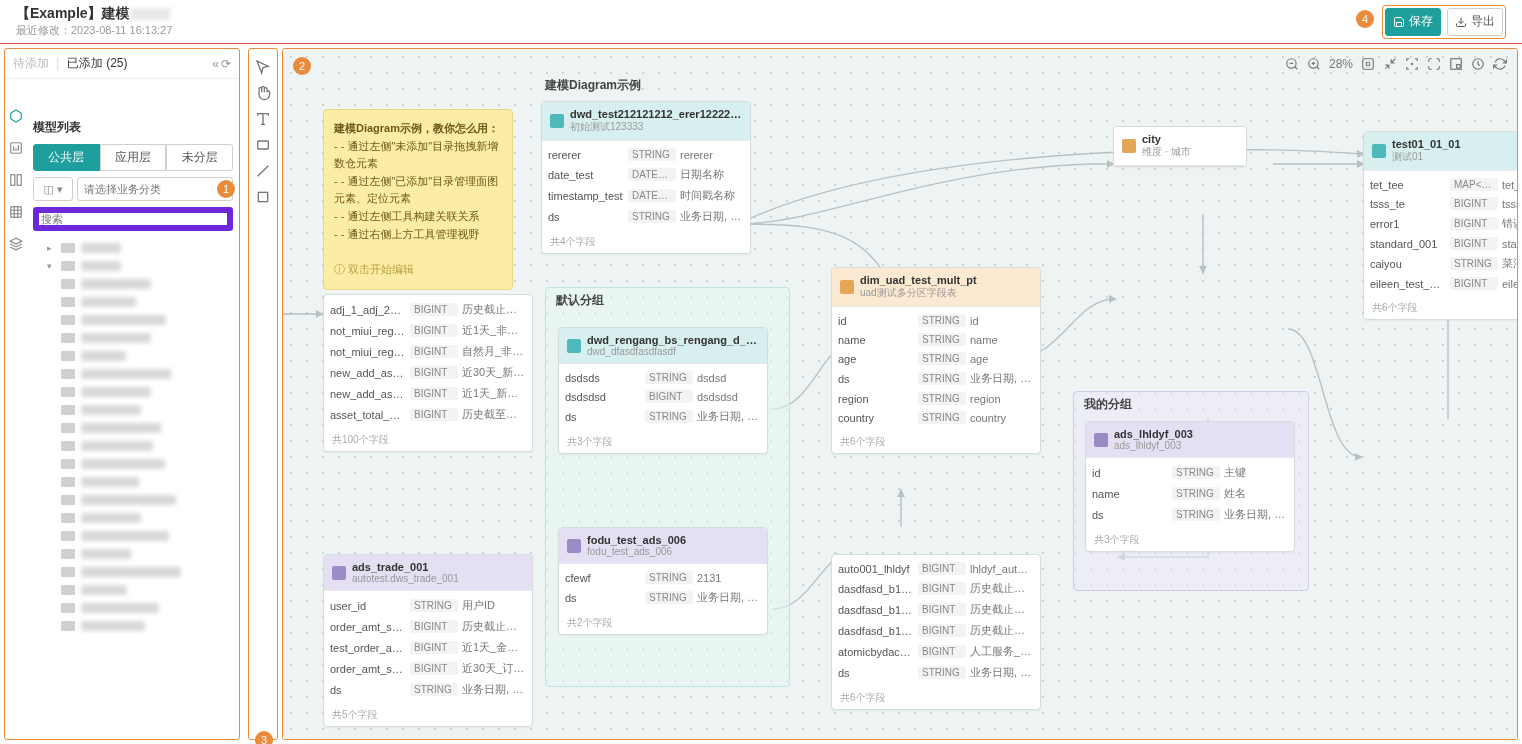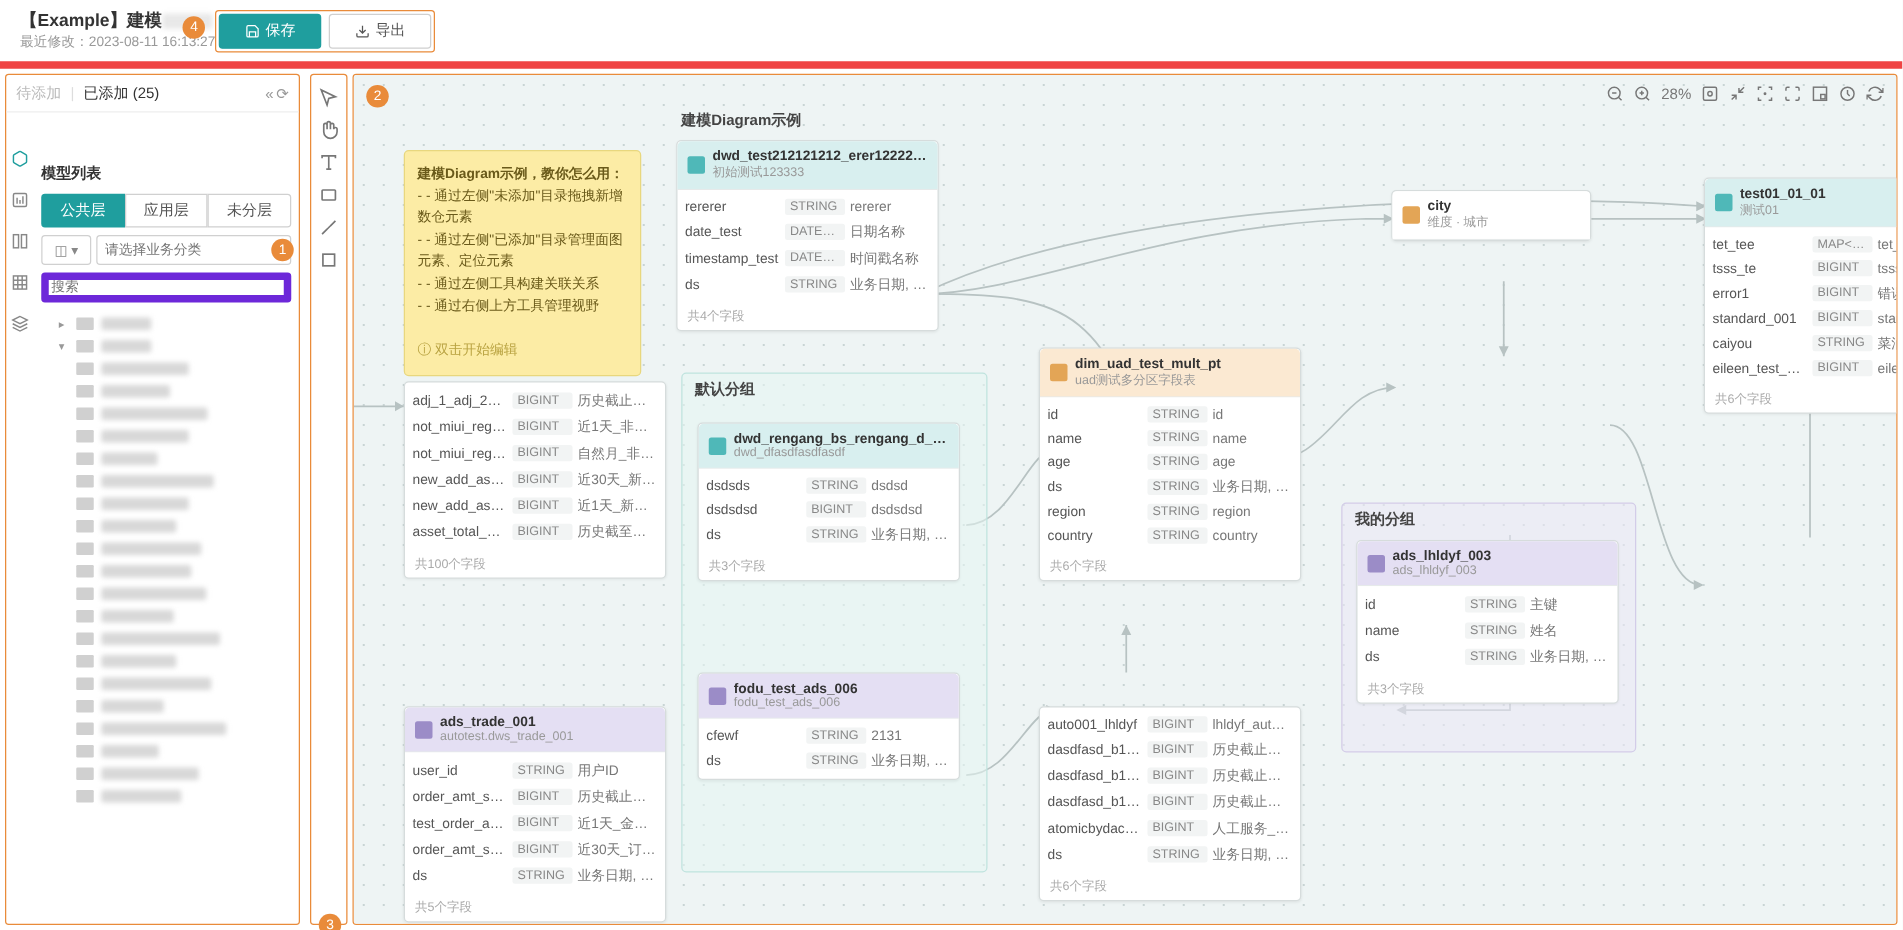--- a/index.html
+++ b/index.html
@@ -1,27 +1,27 @@
 <!DOCTYPE html>
 <html><head>
 <meta charset="utf-8">
 <style>
 * { box-sizing: border-box; margin: 0; padding: 0; font-family: -apple-system, "Segoe UI", "PingFang SC", "Microsoft YaHei", sans-serif; }
 html, body { width: 1522px; height: 744px; overflow: hidden; background: #fff; }
 
 .page { width: 100%; height: 100%; display: flex; flex-direction: column; }
 
 
-.header { height: 55px; border-bottom: 6px solid #ef4444; display: flex; align-items: center; padding: 0 16px; }
+.header { height: 44px; border-bottom: 1px solid #ef4444; display: flex; align-items: center; padding: 0 16px; justify-content: space-between; }
 .header-left { display: flex; flex-direction: column; }
 .header-title { font-size: 14px; font-weight: 600; color: #333; }
 .header-blur { display: inline-block; width: 40px; height: 12px; background: #e8e8e8; filter: blur(2px); vertical-align: middle; }
 .header-sub { font-size: 11px; color: #999; }
 .header-right { display: flex; gap: 8px; align-items: center; position: relative; }
-.btn { height: 28px; padding: 0 20px; font-size: 12px; border-radius: 3px; cursor: pointer; display: inline-flex; align-items: center; gap: 4px; }
+.btn { height: 28px; padding: 0 7px; font-size: 12px; border-radius: 3px; cursor: pointer; display: inline-flex; align-items: center; gap: 4px; }
 .btn-primary { background: #1f9e9e; color: #fff; border: 1px solid #1f9e9e; }
 .btn-default { background: #fff; color: #555; border: 1px solid #d0d0d0; }
 .hdr-wrap { border: 1px solid #e98b3a; border-radius: 3px; padding: 2px; display: flex; gap: 6px; }
 .callout { position: absolute; width: 18px; height: 18px; border-radius: 50%; background: #e98b3a; color: #fff; font-size: 11px; display: flex; align-items: center; justify-content: center; z-index: 50; }
 
 
 .body { flex: 1; display: flex; position: relative; }
 
 
 .sidebar-outer { width: 236px; border: 1px solid #e98b3a; border-radius: 3px; margin: 4px; display: flex; flex-direction: column; position: relative; gap: 32px; }
@@ -397,21 +397,21 @@
               </div>
               <div class="card-row">
                 <span class="n">ds</span>
                 <span class="t">STRING</span>
                 <span class="c">业务日期, yyyym...</span>
               </div>
             </div>
           <div class="card-ft">共4个字段</div>
         </div>
 
-        <div class="card card-orange card-mini" style="left:830px; top:92px; width:160px;">
+        <div class="card card-orange card-mini" style="left:830px; top:77px; width:134px;">
           <div class="card-hd" style="background:#fff;">
               <div class="card-hd-ico"></div>
               <div class="card-hd-txt">
                 <div class="card-hd-title">city</div>
                 <div class="card-hd-sub">维度 · 城市</div>
               </div>
             </div>
         </div>
 
         <div class="card card-teal" style="left:1080px; top:82px;">
@@ -538,20 +538,21 @@
                 <span class="n">cfewf</span>
                 <span class="t">STRING</span>
                 <span class="c">2131</span>
               </div>
               <div class="card-row">
                 <span class="n">ds</span>
                 <span class="t">STRING</span>
                 <span class="c">业务日期, yyyym...</span>
               </div>
             </div>
+          <div class="card-ft">共2个字段</div>
         </div>
 
         <div class="card card-orange" style="left:548px; top:218px;">
           <div class="card-hd">
               <div class="card-hd-ico"></div>
               <div class="card-hd-txt">
                 <div class="card-hd-title">dim_uad_test_mult_pt</div>
                 <div class="card-hd-sub">uad测试多分区字段表</div>
               </div>
             </div>

